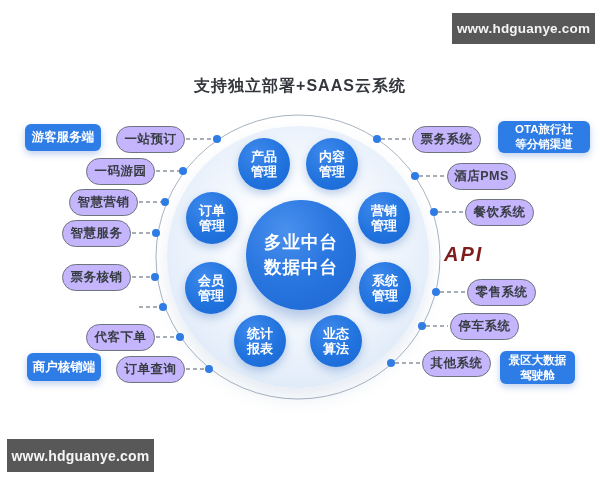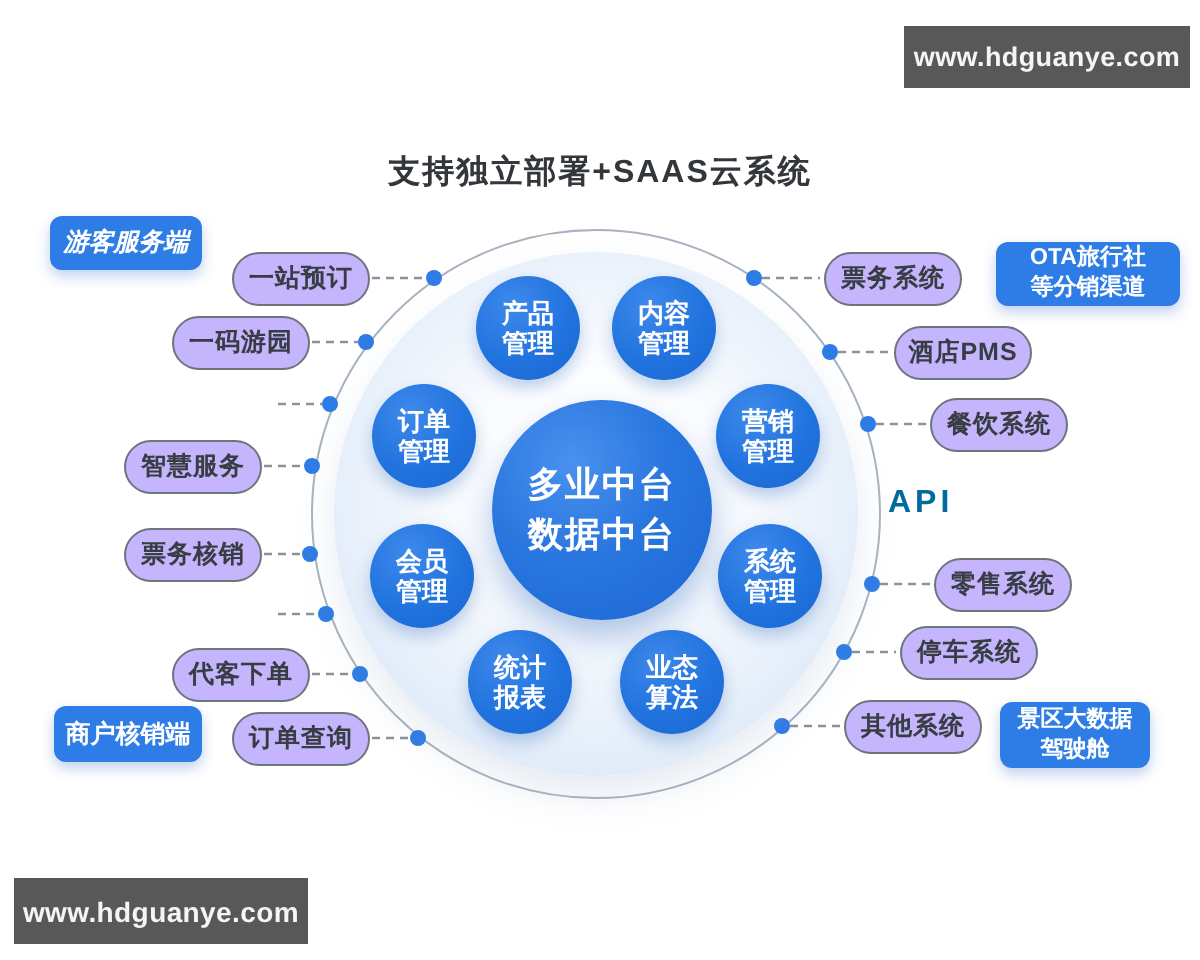--- a/index.html
+++ b/index.html
@@ -41,27 +41,27 @@
   .pill{
     position:absolute;width:67px;height:25px;border:1.5px solid #6d747d;border-radius:14px;
     background:#c4b5fd;color:#383d44;display:flex;align-items:center;justify-content:center;
     font-size:12.5px;font-weight:600;letter-spacing:.5px;
   }
   .bluebox{
     position:absolute;background:#2e7ce5;color:#fff;border-radius:6px;
     display:flex;align-items:center;justify-content:center;text-align:center;
     font-weight:bold;white-space:pre-line;box-shadow:0 3px 7px rgba(40,100,200,0.3);
   }
-  .bb-visitor{left:25px;top:108px;width:76px;height:27px;font-size:12.5px;font-style:italic;}
+  .bb-visitor{left:25px;top:124px;width:76px;height:27px;font-size:12.5px;}
   .bb-merchant{left:27px;top:353px;width:74px;height:28px;font-size:12.5px;}
   .bb-ota{left:498px;top:121px;width:92px;height:32px;font-size:11.5px;line-height:1.3;}
   .bb-cockpit{left:500px;top:351px;width:75px;height:33px;font-size:11.5px;line-height:1.3;}
   .api{
-    position:absolute;left:444px;top:243px;font-size:16px;font-weight:bold;
-    color:#0369a1;letter-spacing:2px;
+    position:absolute;left:444px;top:243px;font-size:20px;font-weight:bold;
+    color:#7f1d1d;letter-spacing:2px;font-style:italic;
   }
 </style>
 </head>
 <body>
 
 <div class="canvas">
 
   <div class="watermark wm-top">www.hdguanye.com</div>
   <div class="watermark wm-bottom">www.hdguanye.com</div>
 
@@ -127,20 +127,21 @@
 
   <div class="bluebox bb-visitor">游客服务端</div>
   <div class="bluebox bb-merchant">商户核销端</div>
   <div class="bluebox bb-ota">OTA旅行社
 等分销渠道</div>
   <div class="bluebox bb-cockpit">景区大数据
 驾驶舱</div>
 
   <div class="pill" style="left:116px;top:126px;">一站预订</div>
   <div class="pill" style="left:86px;top:158px;">一码游园</div>
+  <div class="pill" style="left:69px;top:189px;">智慧营销</div>
   <div class="pill" style="left:62px;top:220px;">智慧服务</div>
   <div class="pill" style="left:62px;top:264px;font-family:Liberation Mono, monospace;">票务核销</div>
   <div class="pill" style="left:86px;top:324px;">代客下单</div>
   <div class="pill" style="left:116px;top:356px;">订单查询</div>
 
   <div class="pill" style="left:412px;top:126px;">票务系统</div>
   <div class="pill" style="left:447px;top:163px;">酒店PMS</div>
   <div class="pill" style="left:465px;top:199px;">餐饮系统</div>
   <div class="pill" style="left:467px;top:279px;">零售系统</div>
   <div class="pill" style="left:450px;top:313px;">停车系统</div>

